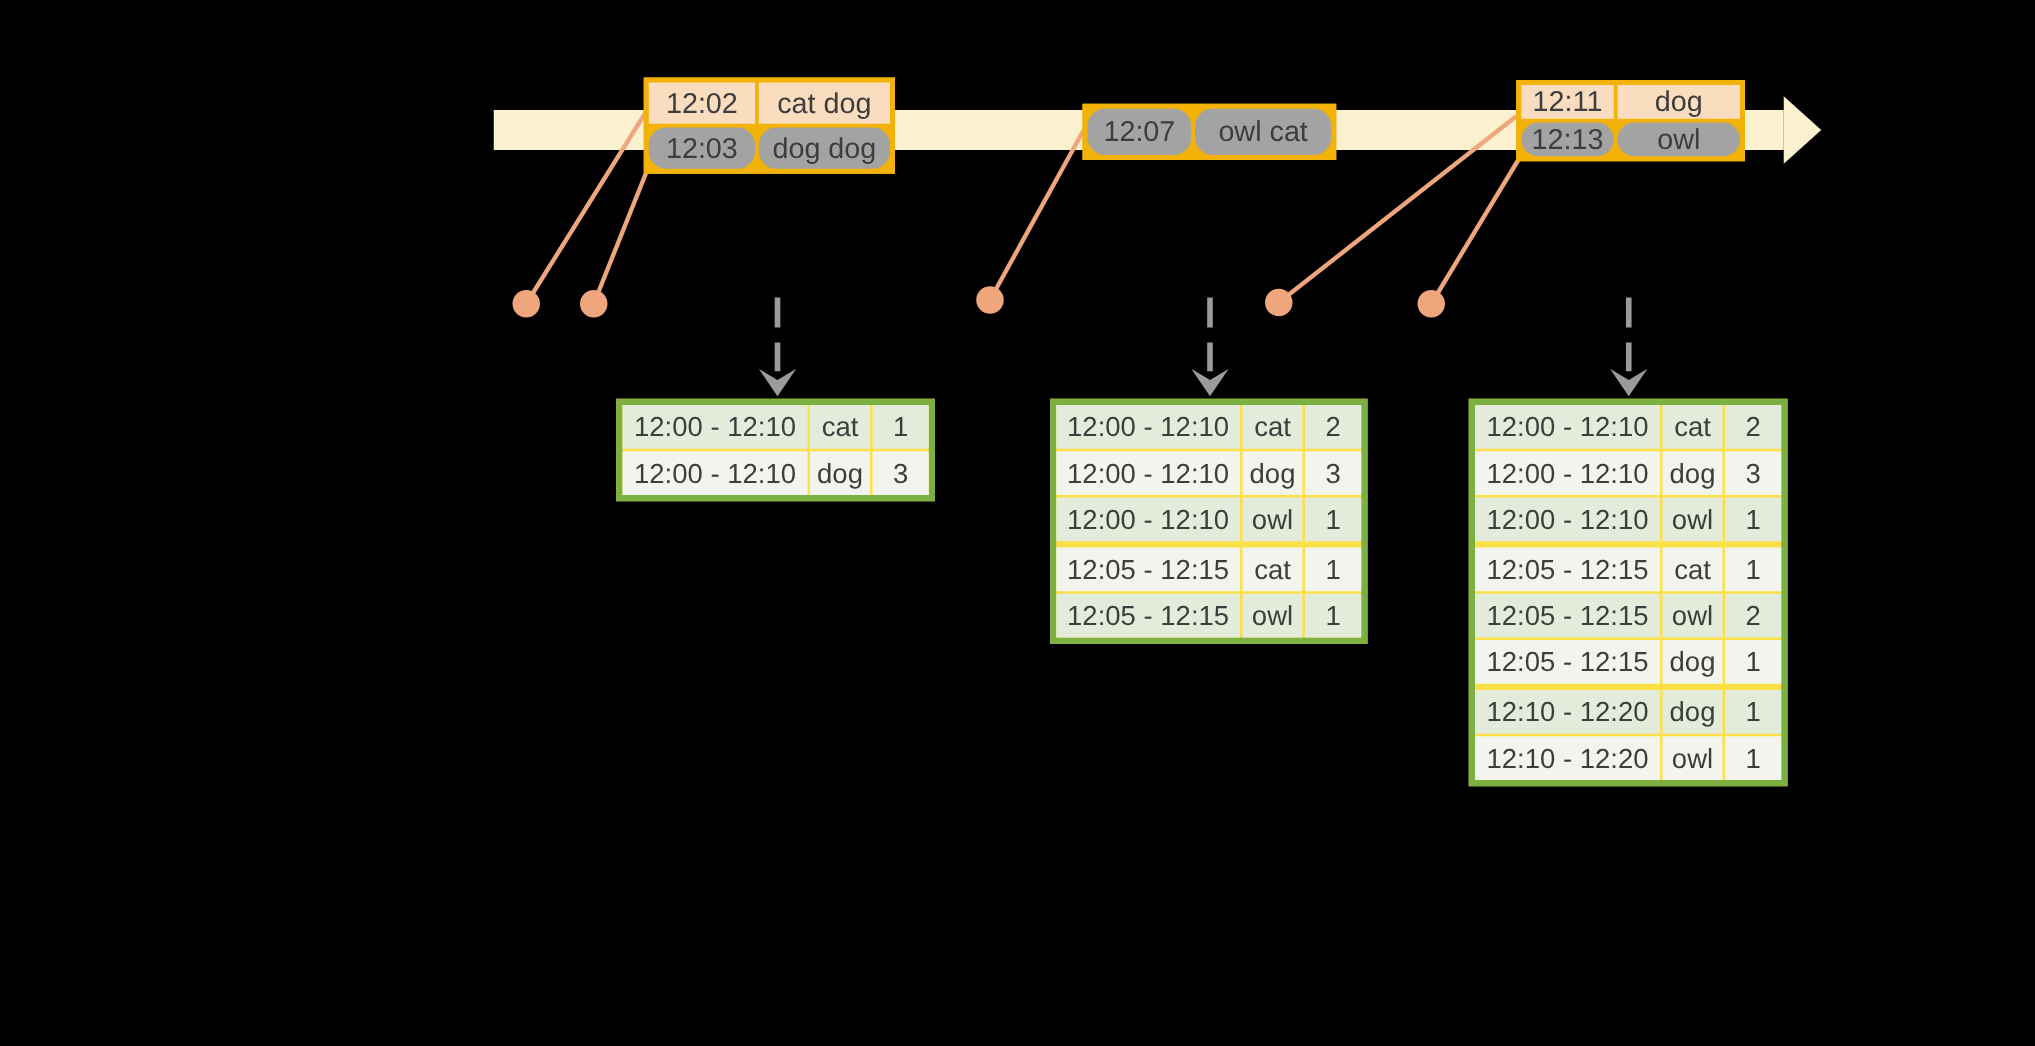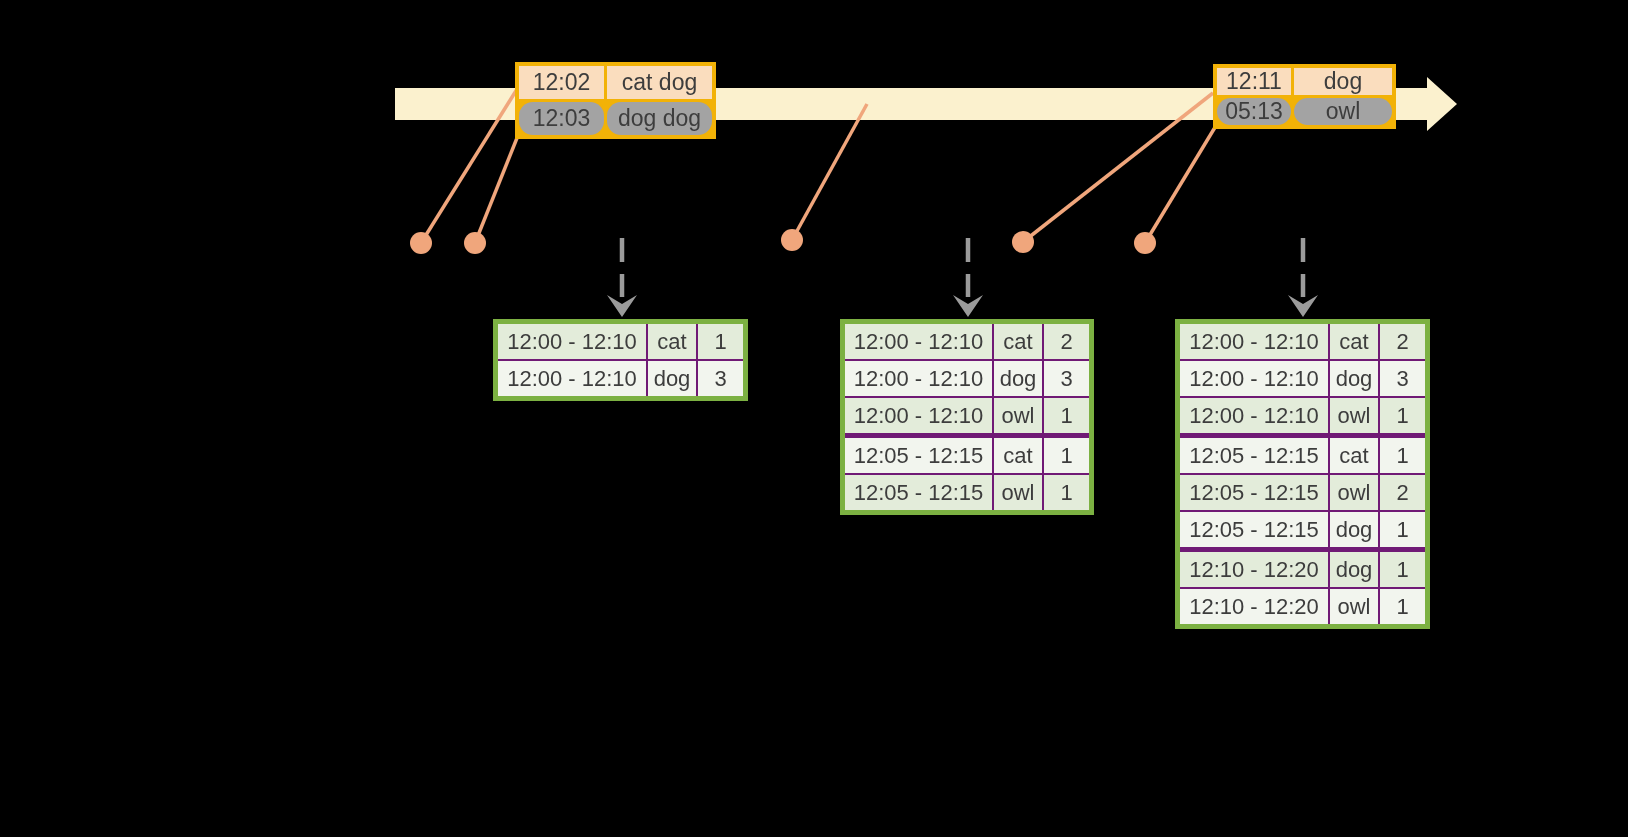--- a/index.html
+++ b/index.html
@@ -20,21 +20,21 @@
   }
   .ev-cell.d{background:#FADDBE;}
   .ev-cell.l{background:#a3a3a3;border-radius:14px;}
   #ev1{left:515px;top:62px;width:201px;height:77px;grid-template-columns:85px 1fr;}
   #ev2{left:866px;top:83px;width:203px;height:45px;grid-template-columns:83px 1fr;}
   #ev3{left:1213px;top:64px;width:183px;height:65px;grid-template-columns:74px 1fr;}
 
   
   .rt{
     position:absolute;display:flex;flex-direction:column;gap:2px;
-    box-sizing:border-box;border:5px solid #7CB142;background:#701a75;
+    box-sizing:border-box;border:5px solid #7CB142;background:#fde047;
   }
   .rt-row{display:flex;gap:2px;height:35px;flex:none;}
   .rt-row.sep{margin-top:3px;}
   .rt-cell{
     display:flex;align-items:center;justify-content:center;
     font-size:22px;color:#3D3D3D;background:#F2F5EE;
   }
   .rt-row:nth-of-type(odd) .rt-cell{background:#E3ECDA;}
   .rt-cell.time{flex:1;}
   .rt-cell.word{width:48px;flex:none;text-align:right;}
@@ -78,25 +78,29 @@
     </g>
   </svg>
 
   <div class="ev" id="ev1">
     <div class="ev-cell d">12:02</div>
     <div class="ev-cell d">cat dog</div>
     <div class="ev-cell l">12:03</div>
     <div class="ev-cell l">dog dog</div>
   </div>
 
+  <div class="ev" id="ev2">
+    <div class="ev-cell l">12:07</div>
+    <div class="ev-cell l">owl cat</div>
+  </div>
 
   <div class="ev" id="ev3">
     <div class="ev-cell d">12:11</div>
     <div class="ev-cell d">dog</div>
-    <div class="ev-cell l">05:13</div>
+    <div class="ev-cell l">12:13</div>
     <div class="ev-cell l">owl</div>
   </div>
 
   <div class="rt" id="rt1">
     <div class="rt-row">
       <div class="rt-cell time">12:00 - 12:10</div>
       <div class="rt-cell word">cat</div>
       <div class="rt-cell cnt">1</div>
     </div>
     <div class="rt-row">

